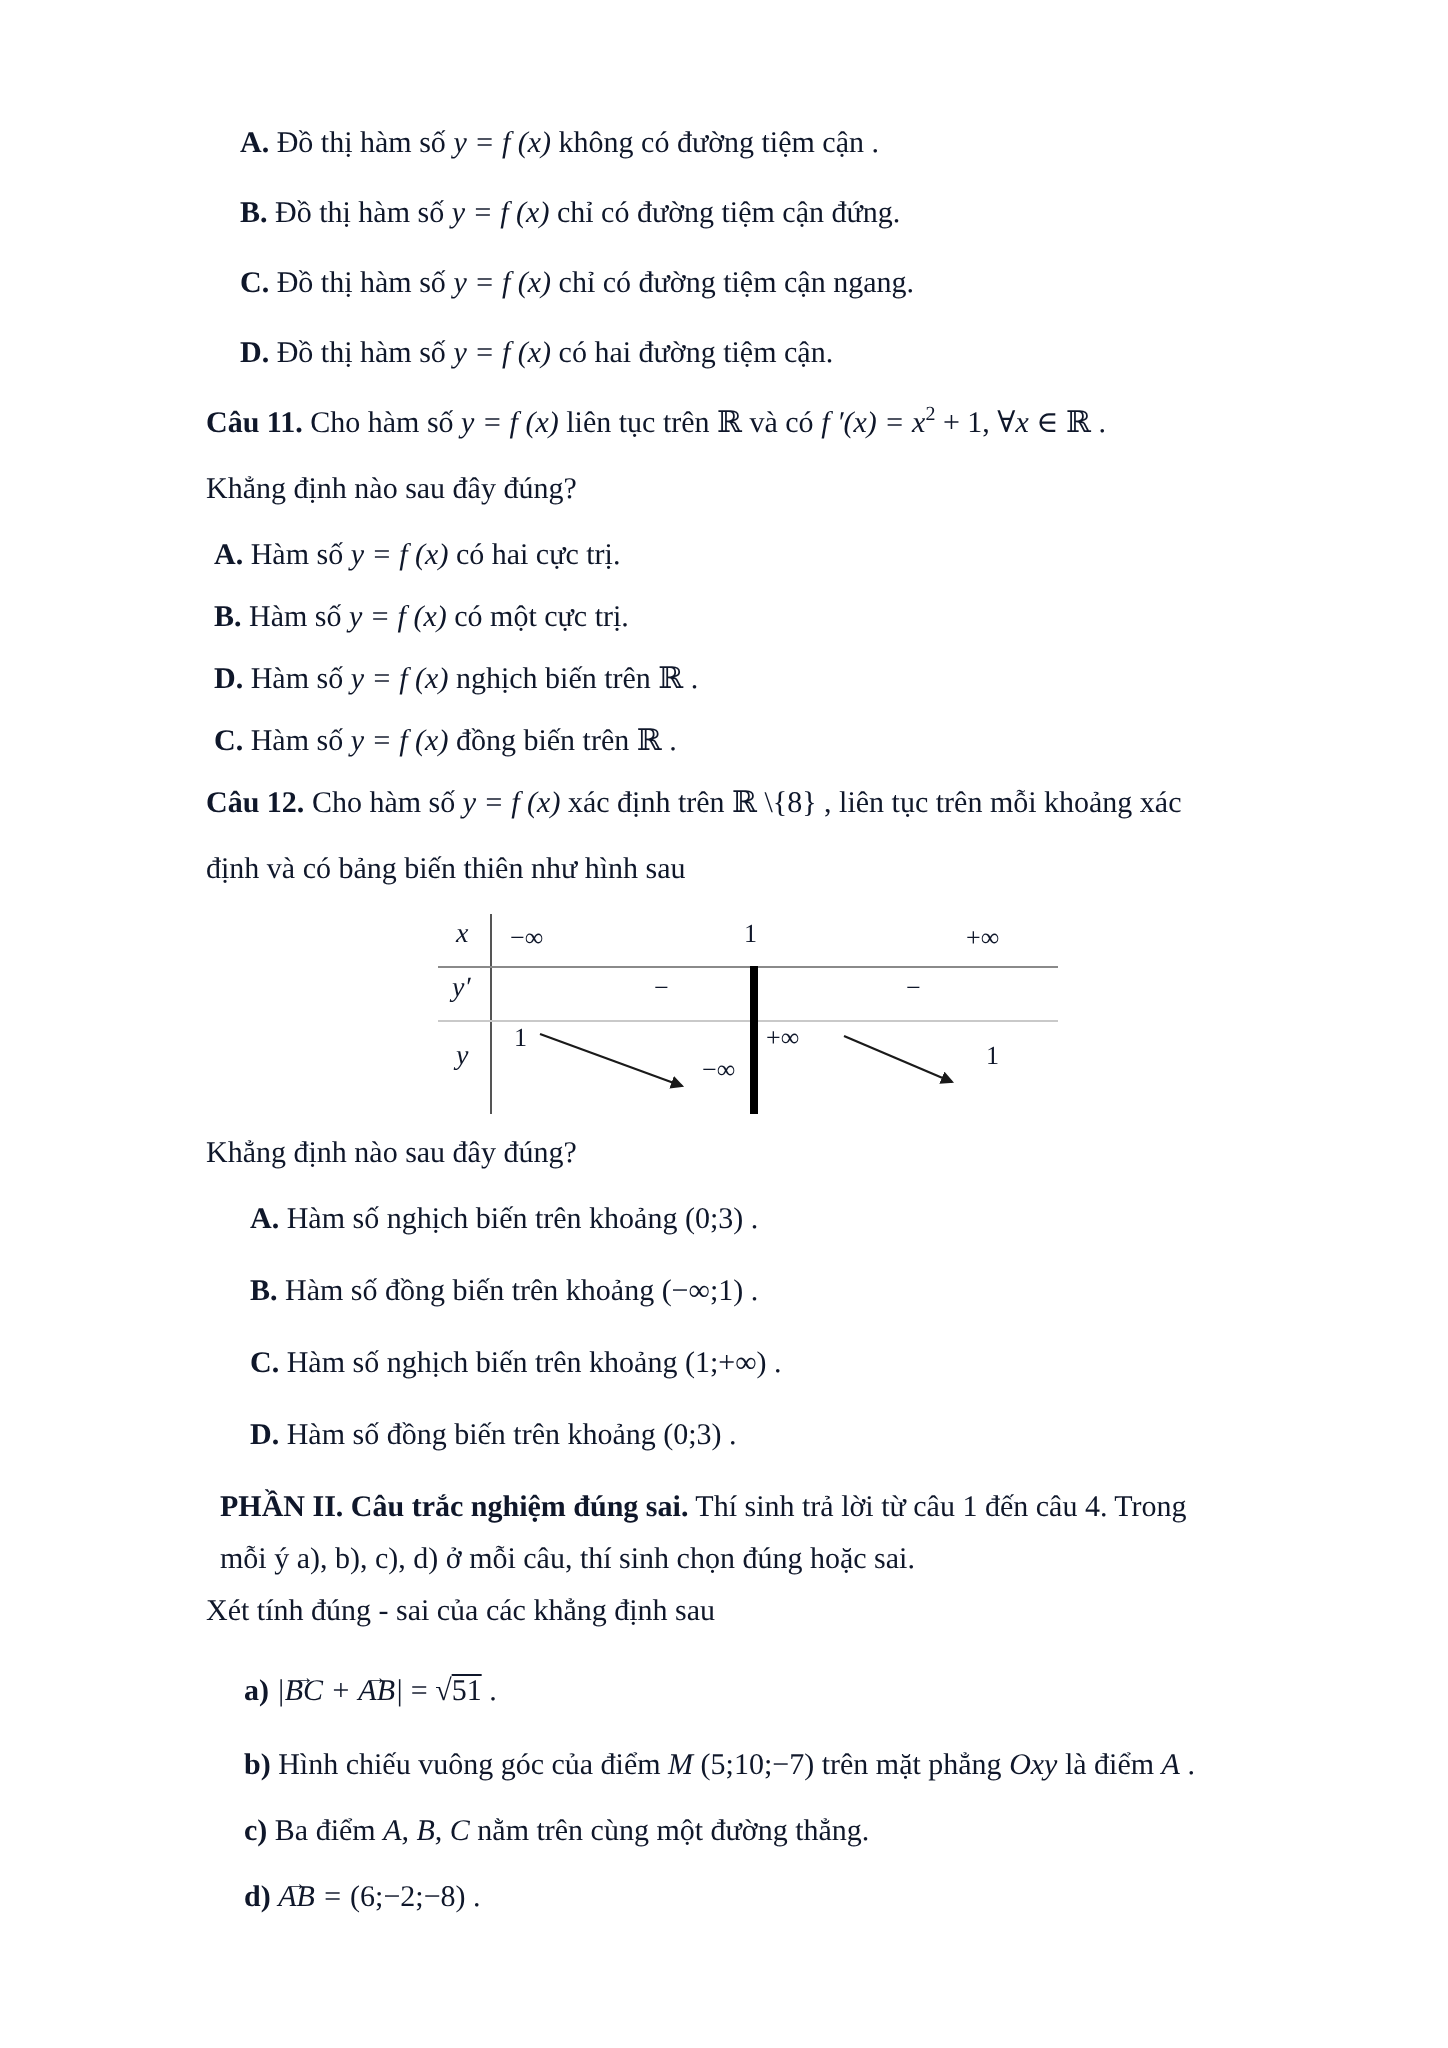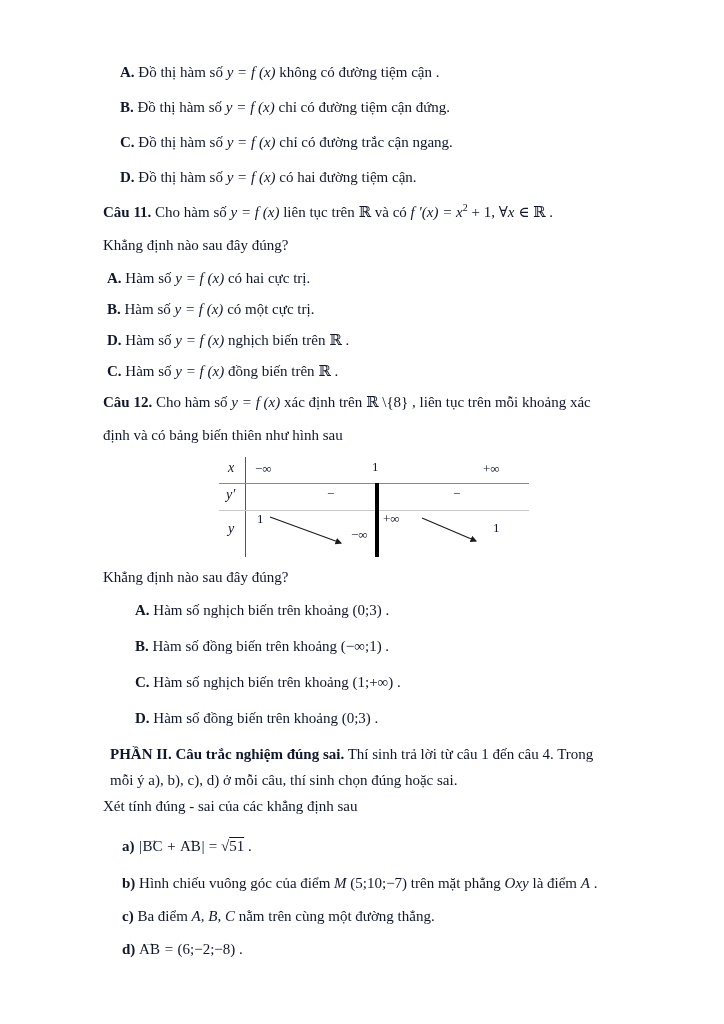--- a/index.html
+++ b/index.html
@@ -4,31 +4,31 @@
 <style>
   html,body{margin:0;padding:0;background:#ffffff;}
   .page{position:relative;width:724px;height:1024px;background:#ffffff;
         font-family:"Liberation Serif", "DejaVu Serif", serif;color:#0f172a;overflow:hidden;}
   .content{position:absolute;left:103px;top:61px;width:548px;}
   .ln{font-size:15px;line-height:22px;min-height:22px;white-space:nowrap;}
   
   .t-opt10{margin-left:17px;margin-bottom:13px;}
   .t-q{margin-left:0;margin-bottom:11px;}
   .t-optA{margin-left:4px;margin-bottom:9px;}
-  .t-opt12{margin-left:32px;margin-bottom:14px;}
+  .t-opt12{margin-left:22px;margin-bottom:14px;}
   .t-part{margin-left:7px;margin-bottom:4px;}
   .t-sub{margin-left:19px;margin-bottom:11px;}
   .t-suba{margin-left:19px;margin-bottom:15px;padding-top:7px;}
   
   .seg-p{font-style:normal;}
   .seg-b{font-weight:bold;}
   .seg-m{font-style:italic;}
   .seg-sq{text-decoration:overline;}
   sup.seg-s{font-size:10px;line-height:0;}
-  .seg-v{display:inline-block;position:relative;}
+  .seg-v{font-style:italic;display:inline-block;position:relative;}
   .seg-v::before{content:"\2192";position:absolute;top:-0.62em;left:0;width:100%;
                  text-align:center;font-size:10px;font-style:normal;letter-spacing:0;}
   
   .bbt{position:relative;width:316px;height:100px;margin:2px 0 9px 112px;font-size:13px;}
   .bbt .cell{position:absolute;line-height:14px;white-space:nowrap;}
   .bbt .it{font-style:italic;font-size:14px;}
   .bbt-vline{position:absolute;left:30px;top:0;width:1px;height:100px;background:#555;}
   .bbt-h1{position:absolute;left:4px;top:26px;width:310px;height:1px;background:#8a8a8a;}
   .bbt-h2{position:absolute;left:4px;top:53px;width:310px;height:1px;background:#c9c9c9;}
   .bbt-bar{position:absolute;left:160px;top:26px;width:4px;height:74px;background:#000;}
@@ -37,21 +37,21 @@
 </style>
 </head>
 <body>
 
 <div class="page">
   <div class="content">
 
     <div id="lines-top">
         <div class="ln t-opt10"><span class="seg-b">A.</span><span class="seg-p"> Đồ thị  hàm số </span><span class="seg-m">y = f (x)</span><span class="seg-p"> không có đường tiệm cận .</span></div>
         <div class="ln t-opt10"><span class="seg-b">B.</span><span class="seg-p"> Đồ thị  hàm số </span><span class="seg-m">y = f (x)</span><span class="seg-p"> chỉ có đường tiệm cận đứng.</span></div>
-        <div class="ln t-opt10"><span class="seg-b">C.</span><span class="seg-p"> Đồ thị  hàm số </span><span class="seg-m">y = f (x)</span><span class="seg-p"> chỉ có đường trắc cận ngang.</span></div>
+        <div class="ln t-opt10"><span class="seg-b">C.</span><span class="seg-p"> Đồ thị  hàm số </span><span class="seg-m">y = f (x)</span><span class="seg-p"> chỉ có đường tiệm cận ngang.</span></div>
         <div class="ln t-opt10"><span class="seg-b">D.</span><span class="seg-p"> Đồ thị hàm số </span><span class="seg-m">y = f (x)</span><span class="seg-p"> có hai đường tiệm cận.</span></div>
         <div class="ln t-q"><span class="seg-b">Câu 11.</span><span class="seg-p"> Cho hàm số </span><span class="seg-m">y = f (x)</span><span class="seg-p"> liên tục trên ℝ và có </span><span class="seg-m">f ′(x) = x</span><sup class="seg-s">2</sup><span class="seg-p"> + 1, ∀</span><span class="seg-m">x</span><span class="seg-p"> ∈ ℝ .</span></div>
         <div class="ln t-q"><span class="seg-p">Khẳng định nào sau đây đúng?</span></div>
         <div class="ln t-optA"><span class="seg-b">A.</span><span class="seg-p"> Hàm số </span><span class="seg-m">y = f (x)</span><span class="seg-p"> có hai cực trị.</span></div>
         <div class="ln t-optA"><span class="seg-b"> B.</span><span class="seg-p"> Hàm số </span><span class="seg-m">y = f (x)</span><span class="seg-p"> có một cực trị.</span></div>
         <div class="ln t-optA"><span class="seg-b">D.</span><span class="seg-p"> Hàm số </span><span class="seg-m">y = f (x)</span><span class="seg-p"> nghịch biến trên ℝ .</span></div>
         <div class="ln t-optA"><span class="seg-b">C.</span><span class="seg-p"> Hàm số </span><span class="seg-m">y = f (x)</span><span class="seg-p"> đồng biến trên ℝ .</span></div>
         <div class="ln t-q"><span class="seg-b">Câu 12.</span><span class="seg-p"> Cho hàm số </span><span class="seg-m">y = f (x)</span><span class="seg-p"> xác định trên ℝ \{8} , liên tục trên mỗi khoảng xác</span></div>
         <div class="ln t-q"><span class="seg-p">định và có bảng biến thiên như hình sau</span></div>
       </div>

